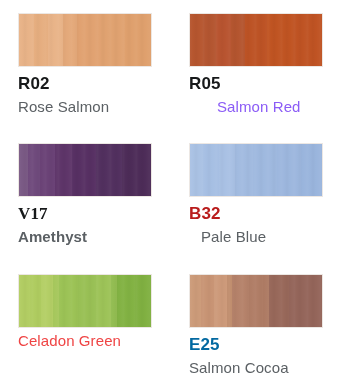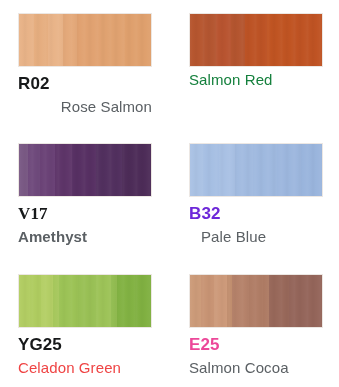--- a/index.html
+++ b/index.html
@@ -93,65 +93,65 @@
 
 <div class="swatch-grid">
 
   <div class="swatch-cell">
     <div class="swatch-chip" style="border-color: rgb(236, 231, 227);">
       <div class="swatch-fill" style="background: rgb(227, 168, 119);"></div>
       <div class="swatch-bands" style="background: linear-gradient(to right, rgb(232, 179, 136) 0%, rgb(232, 179, 136) 11%, rgb(230, 174, 128) 11%, rgb(230, 174, 128) 22%, rgb(233, 180, 137) 22%, rgb(233, 180, 137) 33%, rgb(228, 169, 122) 33%, rgb(228, 169, 122) 44%, rgb(225, 162, 113) 44%, rgb(225, 162, 113) 62%, rgb(224, 162, 112) 62%, rgb(224, 162, 112) 80%, rgb(223, 160, 109) 80%, rgb(223, 160, 109) 100%, rgb(221, 158, 107) 100%, rgb(221, 158, 107) 100%);"></div>
       <div class="swatch-grain"></div>
     </div>
     <div class="swatch-code" style="color: rgb(23, 25, 26);">R02</div>
-    <div class="swatch-name" style="color: rgb(91, 96, 100); text-align: right;">Rose Salmon</div>
+    <div class="swatch-name" style="color: rgb(91, 96, 100);">Rose Salmon</div>
   </div>
 
   <div class="swatch-cell">
     <div class="swatch-chip" style="border-color: rgb(236, 231, 227);">
       <div class="swatch-fill" style="background: rgb(189, 83, 38);"></div>
       <div class="swatch-bands" style="background: linear-gradient(to right, rgb(182, 86, 47) 0%, rgb(182, 86, 47) 10%, rgb(180, 86, 49) 10%, rgb(180, 86, 49) 20%, rgb(184, 84, 48) 20%, rgb(184, 84, 48) 31%, rgb(180, 85, 47) 31%, rgb(180, 85, 47) 42%, rgb(189, 83, 37) 42%, rgb(189, 83, 37) 58%, rgb(192, 84, 34) 58%, rgb(192, 84, 34) 78%, rgb(191, 83, 35) 78%, rgb(191, 83, 35) 100%, rgb(189, 82, 37) 100%, rgb(189, 82, 37) 100%);"></div>
       <div class="swatch-grain"></div>
     </div>
-    <div class="swatch-name" style="color: #15803d;">Salmon Red</div>
+    <div class="swatch-code" style="color: rgb(23, 25, 26);">R05</div>
+    <div class="swatch-name" style="color: #8b5cf6; margin-left: 28px;">Salmon Red</div>
   </div>
 
   <div class="swatch-cell">
     <div class="swatch-chip" style="border-color: rgb(236, 231, 227);">
       <div class="swatch-fill" style="background: rgb(90, 50, 105);"></div>
       <div class="swatch-bands" style="background: linear-gradient(to right, rgb(122, 90, 133) 0%, rgb(122, 90, 133) 7%, rgb(111, 74, 124) 7%, rgb(111, 74, 124) 16%, rgb(106, 66, 118) 16%, rgb(106, 66, 118) 27%, rgb(94, 53, 105) 27%, rgb(94, 53, 105) 40%, rgb(87, 48, 99) 40%, rgb(87, 48, 99) 58%, rgb(82, 48, 95) 58%, rgb(82, 48, 95) 78%, rgb(77, 44, 88) 78%, rgb(77, 44, 88) 100%, rgb(74, 42, 85) 100%, rgb(74, 42, 85) 100%);"></div>
       <div class="swatch-grain"></div>
     </div>
     <div class="swatch-code" style="color: rgb(23, 25, 26); font-family: Liberation Serif, serif;">V17</div>
     <div class="swatch-name" style="color: rgb(91, 96, 100); font-weight: bold;">Amethyst</div>
   </div>
 
   <div class="swatch-cell">
     <div class="swatch-chip" style="border-color: rgb(236, 231, 227);">
       <div class="swatch-fill" style="background: rgb(163, 189, 226);"></div>
       <div class="swatch-bands" style="background: linear-gradient(to right, rgb(170, 194, 228) 0%, rgb(170, 194, 228) 10%, rgb(166, 191, 227) 10%, rgb(166, 191, 227) 22%, rgb(169, 193, 228) 22%, rgb(169, 193, 228) 34%, rgb(162, 187, 224) 34%, rgb(162, 187, 224) 48%, rgb(159, 185, 223) 48%, rgb(159, 185, 223) 66%, rgb(157, 183, 222) 66%, rgb(157, 183, 222) 84%, rgb(154, 181, 221) 84%, rgb(154, 181, 221) 100%, rgb(152, 179, 219) 100%, rgb(152, 179, 219) 100%);"></div>
       <div class="swatch-grain"></div>
     </div>
-    <div class="swatch-code" style="color: #6d28d9;">B32</div>
+    <div class="swatch-code" style="color: #b91c1c;">B32</div>
     <div class="swatch-name" style="color: rgb(91, 96, 100); margin-left: 12px;">Pale Blue</div>
   </div>
 
   <div class="swatch-cell">
     <div class="swatch-chip" style="border-color: rgb(236, 231, 227);">
       <div class="swatch-fill" style="background: rgb(147, 189, 82);"></div>
       <div class="swatch-bands" style="background: linear-gradient(to right, rgb(178, 205, 99) 0%, rgb(178, 205, 99) 8%, rgb(175, 204, 96) 8%, rgb(175, 204, 96) 17%, rgb(180, 207, 102) 17%, rgb(180, 207, 102) 26%, rgb(166, 199, 92) 26%, rgb(166, 199, 92) 30%, rgb(156, 195, 86) 30%, rgb(156, 195, 86) 45%, rgb(153, 192, 85) 45%, rgb(153, 192, 85) 58%, rgb(157, 195, 88) 58%, rgb(157, 195, 88) 70%, rgb(147, 189, 82) 70%, rgb(147, 189, 82) 74%, rgb(130, 178, 67) 74%, rgb(130, 178, 67) 88%, rgb(128, 176, 65) 88%, rgb(128, 176, 65) 100%, rgb(127, 174, 64) 100%, rgb(127, 174, 64) 100%);"></div>
       <div class="swatch-grain"></div>
     </div>
-    <div class="swatch-code" style="color: rgb(23, 25, 26);">YG25</div>
     <div class="swatch-name" style="color: #ef4444;">Celadon Green</div>
   </div>
 
   <div class="swatch-cell">
     <div class="swatch-chip" style="border-color: rgb(236, 231, 227);">
       <div class="swatch-fill" style="background: rgb(154, 106, 80);"></div>
       <div class="swatch-bands" style="background: linear-gradient(to right, rgb(204, 155, 121) 0%, rgb(204, 155, 121) 8%, rgb(200, 148, 116) 8%, rgb(200, 148, 116) 18%, rgb(205, 154, 122) 18%, rgb(205, 154, 122) 28%, rgb(192, 141, 109) 28%, rgb(192, 141, 109) 32%, rgb(181, 130, 106) 32%, rgb(181, 130, 106) 45%, rgb(176, 125, 102) 45%, rgb(176, 125, 102) 55%, rgb(173, 122, 99) 55%, rgb(173, 122, 99) 60%, rgb(152, 104, 90) 60%, rgb(152, 104, 90) 75%, rgb(148, 101, 90) 75%, rgb(148, 101, 90) 100%, rgb(145, 99, 88) 100%, rgb(145, 99, 88) 100%);"></div>
       <div class="swatch-grain"></div>
     </div>
-    <div class="swatch-code" style="color: #ec4899;">E25</div>
+    <div class="swatch-code" style="color: #0369a1;">E25</div>
     <div class="swatch-name" style="color: rgb(91, 96, 100);">Salmon Cocoa</div>
   </div>
 
 </div>
 
 </body></html>

